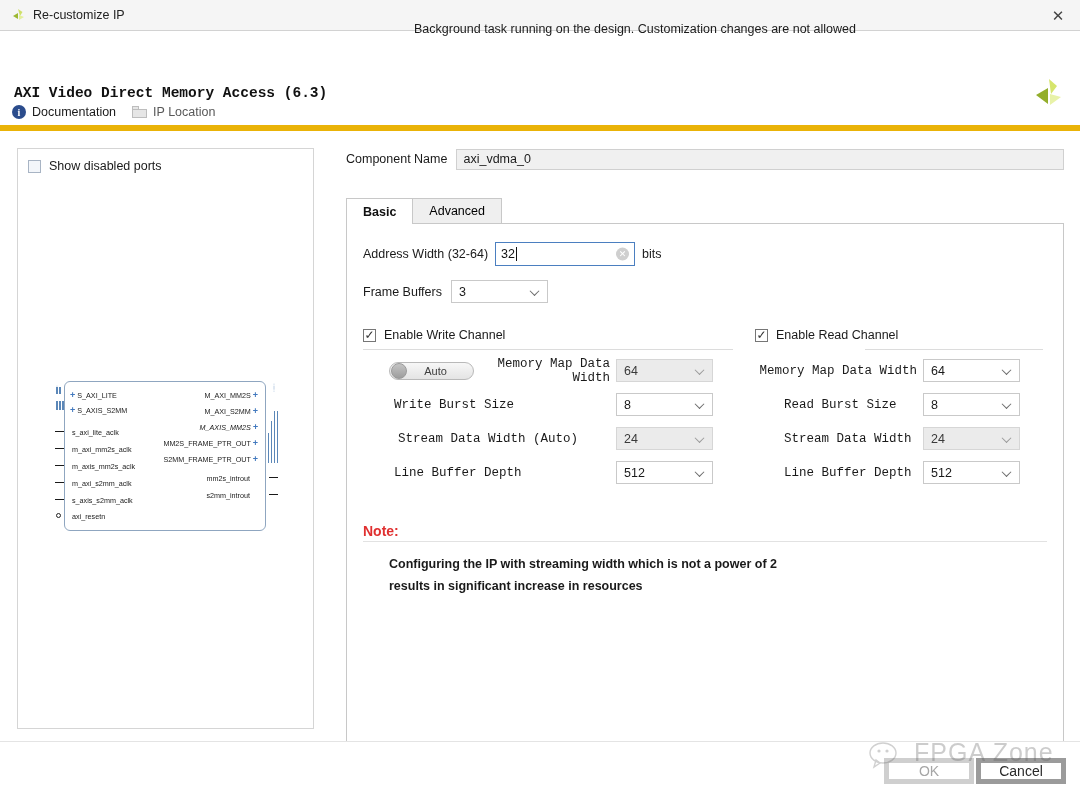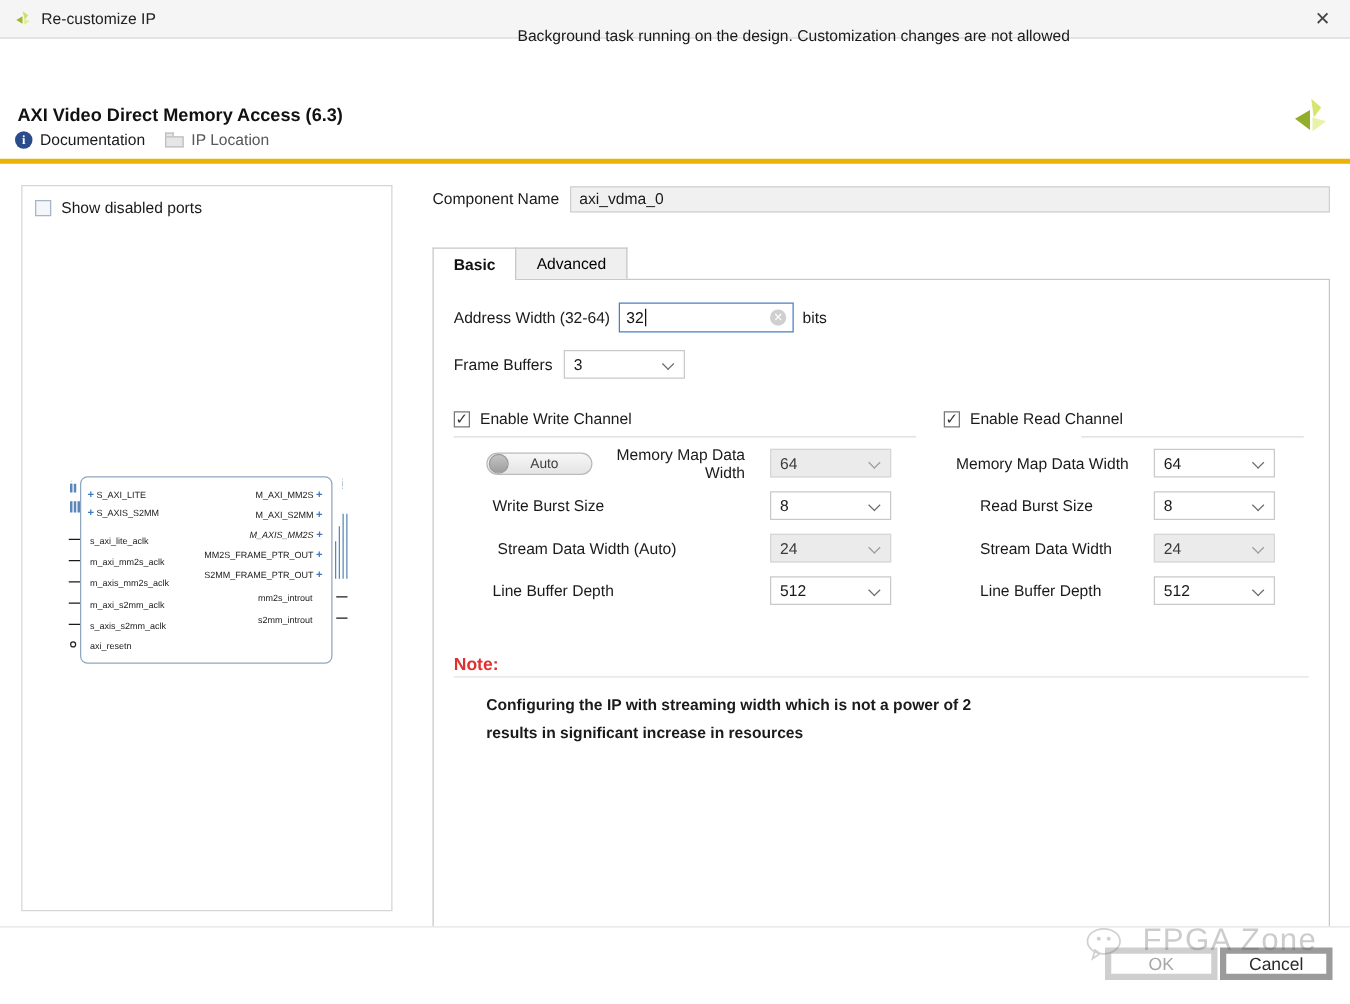--- a/index.html
+++ b/index.html
@@ -34,22 +34,23 @@
     width: 44px; height: 30px;
     display: flex; align-items: center; justify-content: center;
     color: #444; font-size: 15px; line-height: 1;
   }
 
   
   .header {
     position: relative;
     height: 100px;
     background: #ffffff;
-    border-bottom: 4px solid #eab308;
-    box-sizing: border-box;
+    border-bottom: 6px solid #eab308;
+    box-sizing: border-box;
+    font-family: Liberation Mono, monospace;
   }
   .header-title {
     position: absolute;
     left: 14px; top: 54px;
     font-size: 14.5px;
     font-weight: bold;
     color: #111;
   }
   .xilinx-logo {
     position: absolute;
@@ -362,22 +363,23 @@
 
   .field-row {
     display: flex;
     align-items: center;
     height: 23px;
     margin-bottom: 11px;
   }
   .field-label {
     font-size: 12.5px;
     text-align: right;
-    padding-right: 20px;
-    box-sizing: border-box;
+    padding-right: 6px;
+    box-sizing: border-box;
+    font-family: Liberation Mono, monospace;
   }
   .toggle {
     width: 85px; height: 18px;
     border-radius: 9px;
     background: linear-gradient(#f7f7f7, #e4e4e4);
     border: 1px solid #b9b9b9;
     box-sizing: border-box;
     position: relative;
     margin-left: 26px;
     margin-right: 6px;

